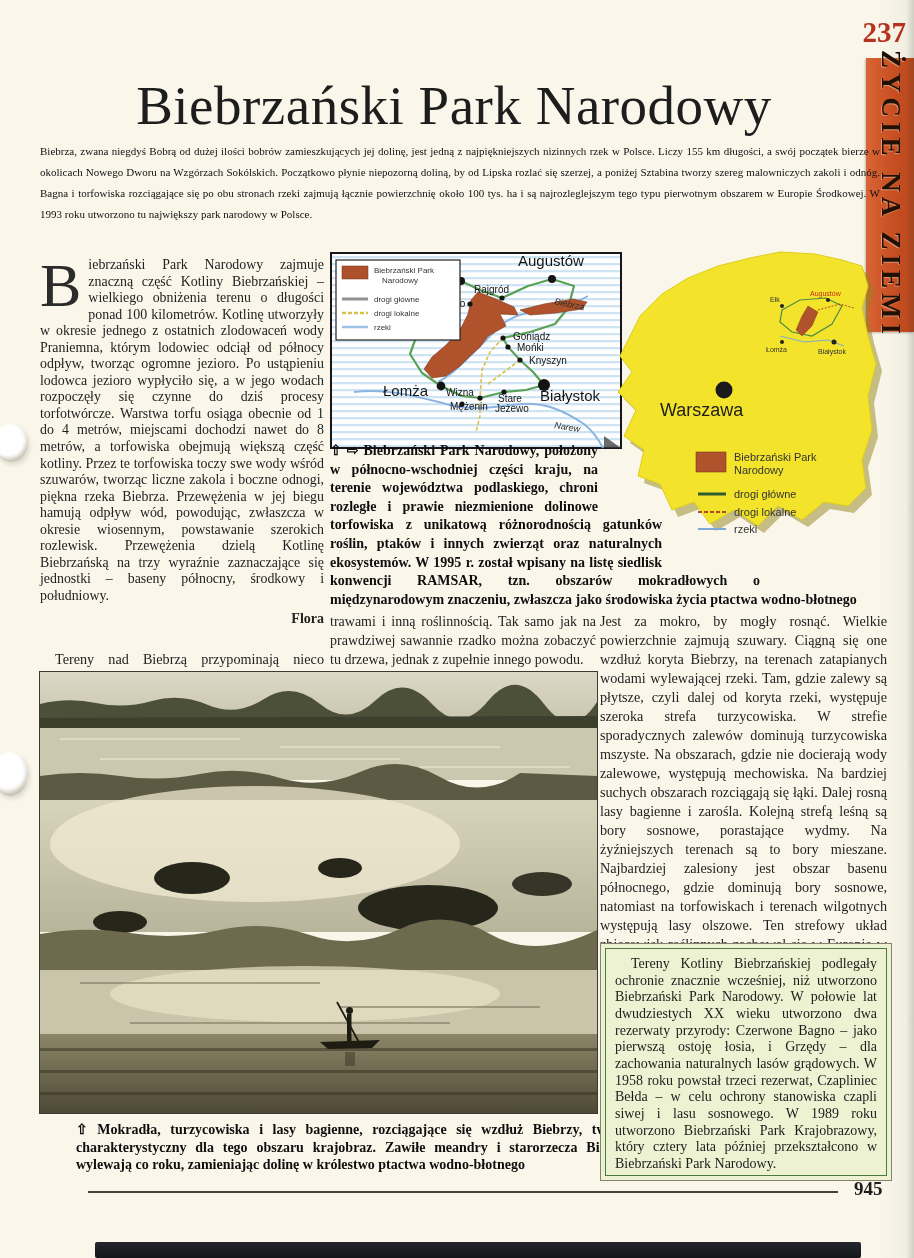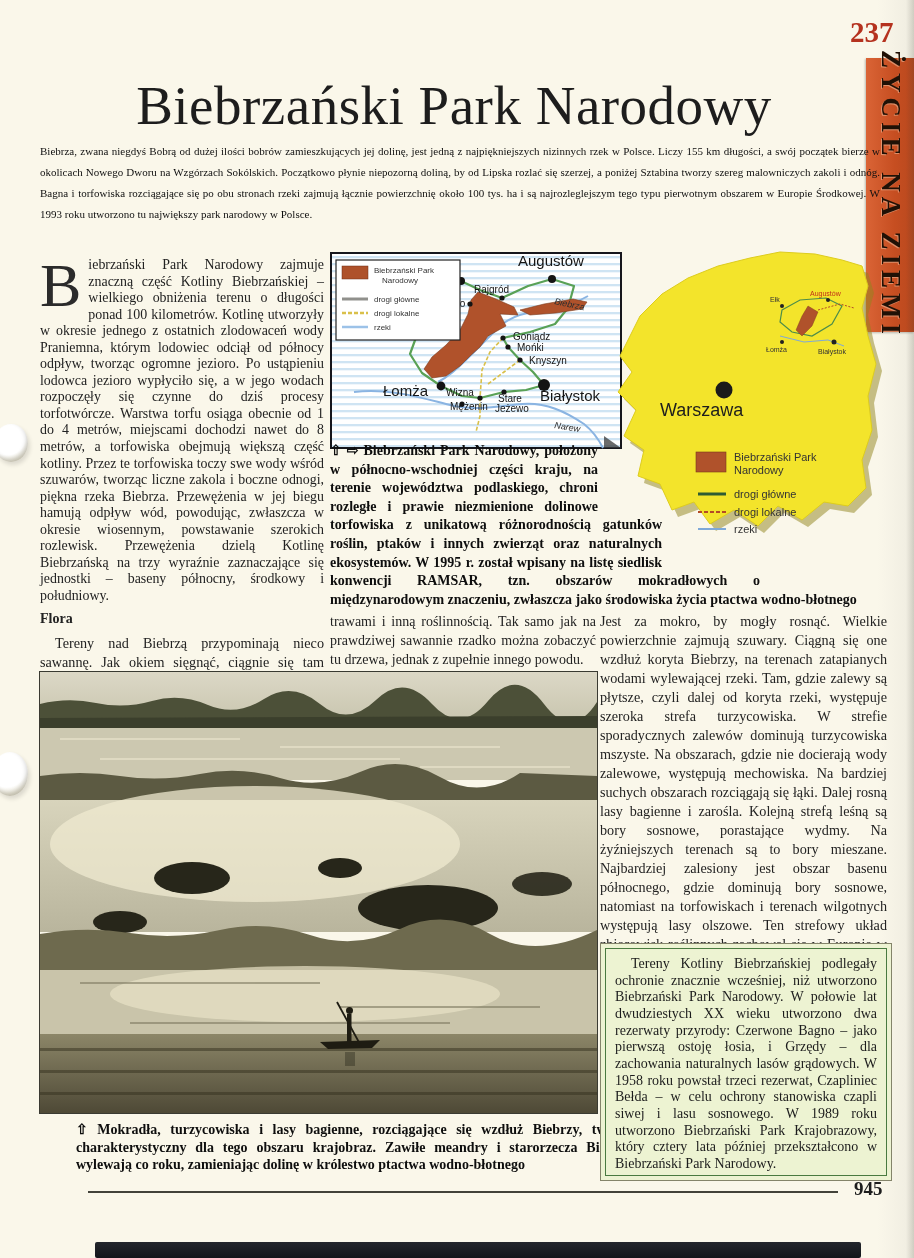--- a/index.html
+++ b/index.html
@@ -2,37 +2,37 @@
 <html lang="pl"><head>
 <meta charset="utf-8">
 <style>
   html,body{margin:0;padding:0;}
   body{width:914px;height:1258px;background:#e9e7dc;font-family:"Liberation Serif",serif;}
   .page{position:relative;width:914px;height:1258px;overflow:hidden;
         background:linear-gradient(90deg,#faf7ea 0 96%,#efece0 100%);}
   .abs{position:absolute;}
 
   
-  .corner-num{left:850px;top:16px;width:56px;text-align:left;font-size:29px;font-weight:700;color:#b5321f;}
+  .corner-num{left:850px;top:16px;width:56px;text-align:right;font-size:29px;font-weight:700;color:#b5321f;}
   .side-tab{left:866px;top:58px;width:48px;height:274px;
             background:linear-gradient(90deg,#da6436,#c64e21 60%,#b8481e);
             display:flex;align-items:center;justify-content:center;box-shadow:-1px 1px 2px rgba(0,0,0,.25);}
   .side-tab span{writing-mode:vertical-rl;font-size:27px;font-weight:700;letter-spacing:5px;
             color:#201106;text-shadow:1px 1px 0 rgba(255,235,210,.4);white-space:nowrap;}
 
   
   .title{left:28px;top:72px;width:844px;text-align:center;font-size:55px;line-height:60px;
          font-weight:400;color:#1d1d1d;letter-spacing:.5px;}
   .intro{left:40px;top:141px;width:840px;font-size:11px;line-height:21px;font-weight:400;
          color:#101010;text-align:justify;}
 
   
   .col1{left:40px;top:257px;width:284px;font-size:13.9px;line-height:16.55px;text-align:justify;color:#222;}
   .dropcap{float:left;font-size:62px;line-height:50px;padding:3px 7px 0 0;color:#2b2b2b;}
-  .flora{ text-align:left;font-weight:700;font-size:14px;margin:7px 0 6px 0;}
+  .flora{ text-align:right;font-weight:700;font-size:14px;margin:7px 0 22px 0;}
   .p2{font-size:14.2px;line-height:19px;text-indent:15px;}
   .col2b{left:330px;top:612px;width:266px;font-size:14px;line-height:19px;text-align:justify;color:#222;}
   .col3{left:600px;top:612px;width:287px;font-size:14.2px;line-height:19px;text-align:justify;color:#222;}
 
   
   .figure-map{left:330px;top:252px;width:292px;height:197px;}
   .poland{left:610px;top:244px;width:290px;height:330px;}
   .map-caption{left:330px;top:442px;width:556px;font-weight:700;font-size:14px;line-height:18.6px;
                text-align:justify;color:#0e0e0e;}
   .sp1,.sp2,.sp3{float:right;clear:right;}

